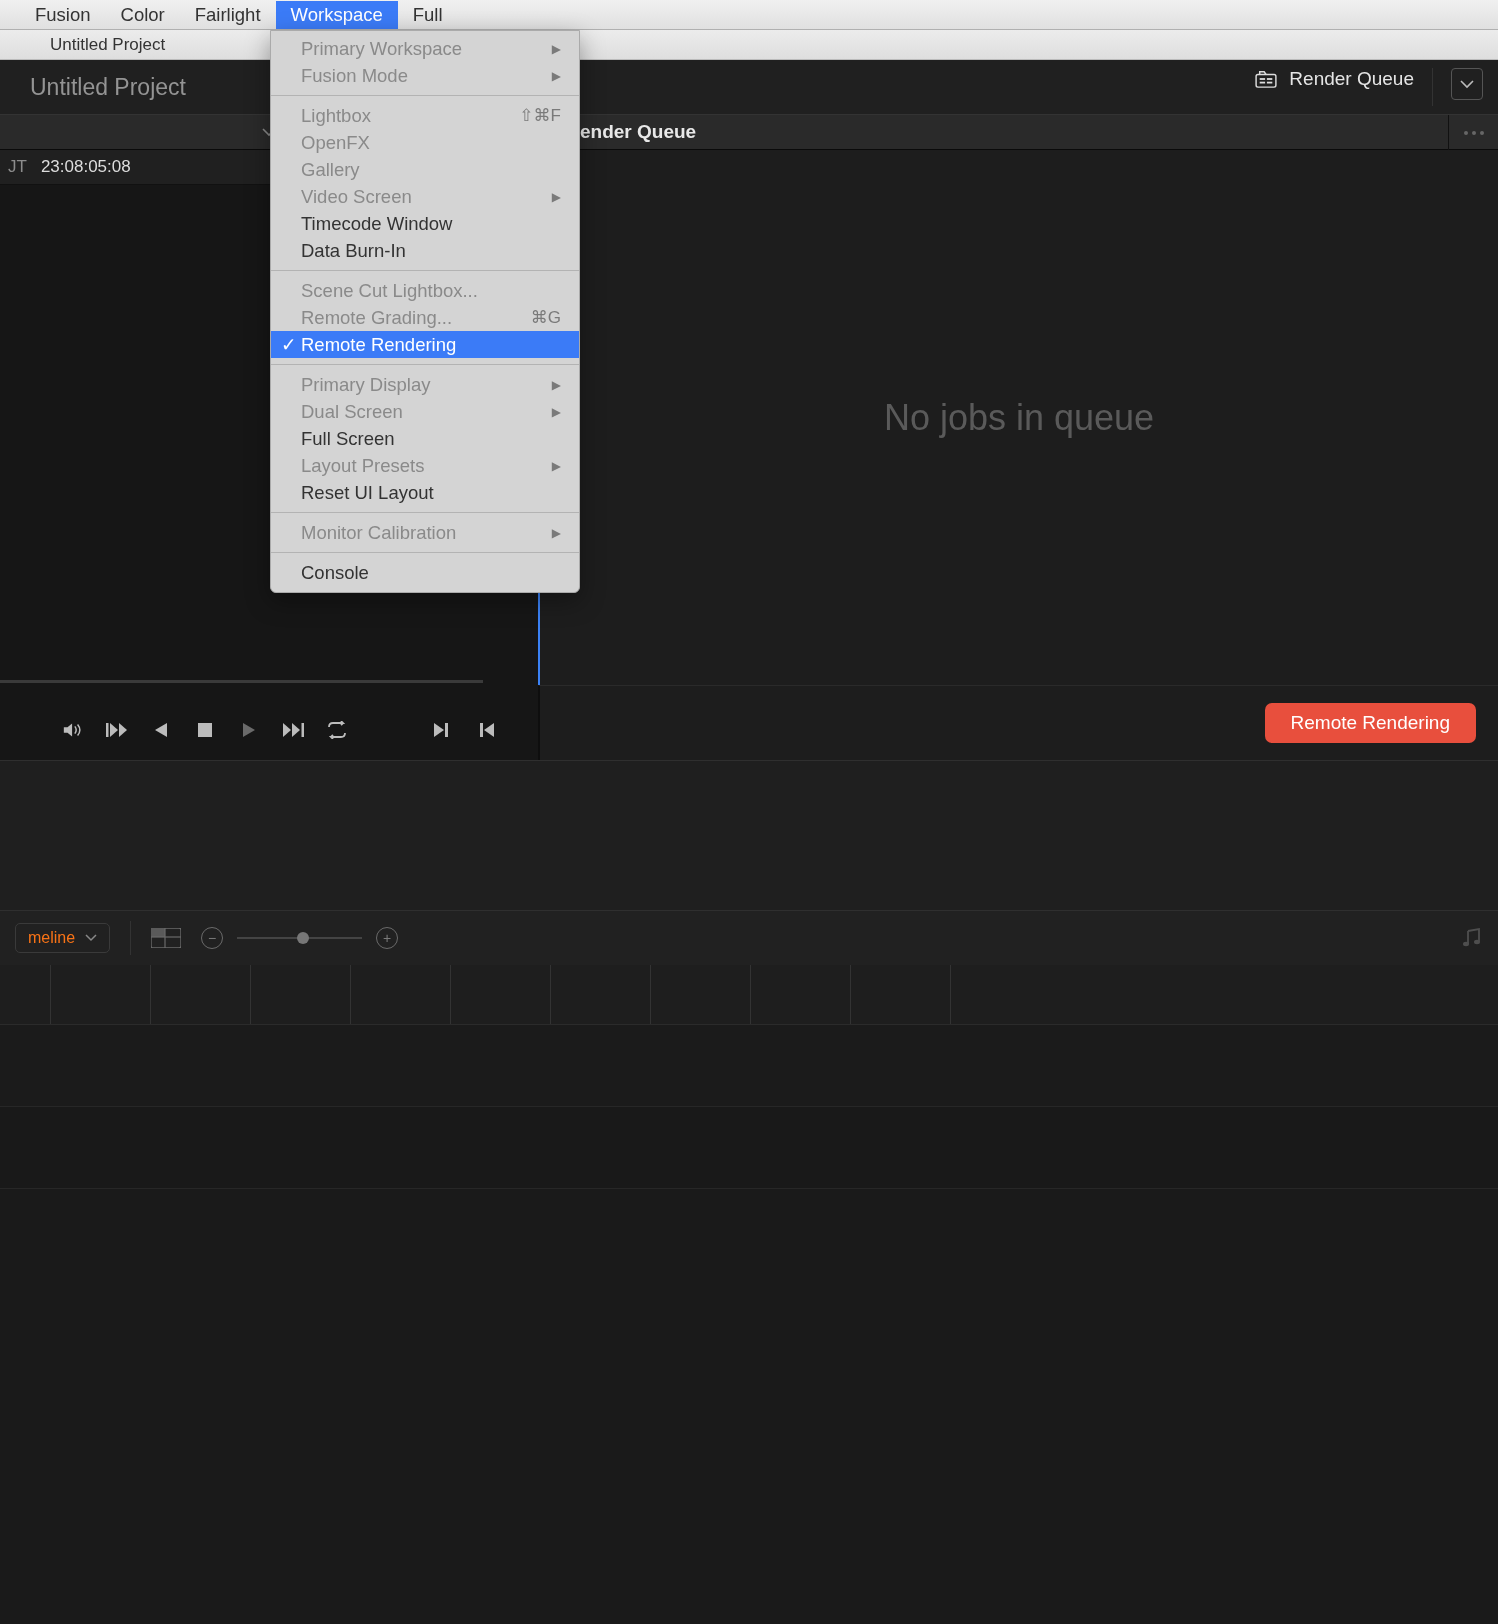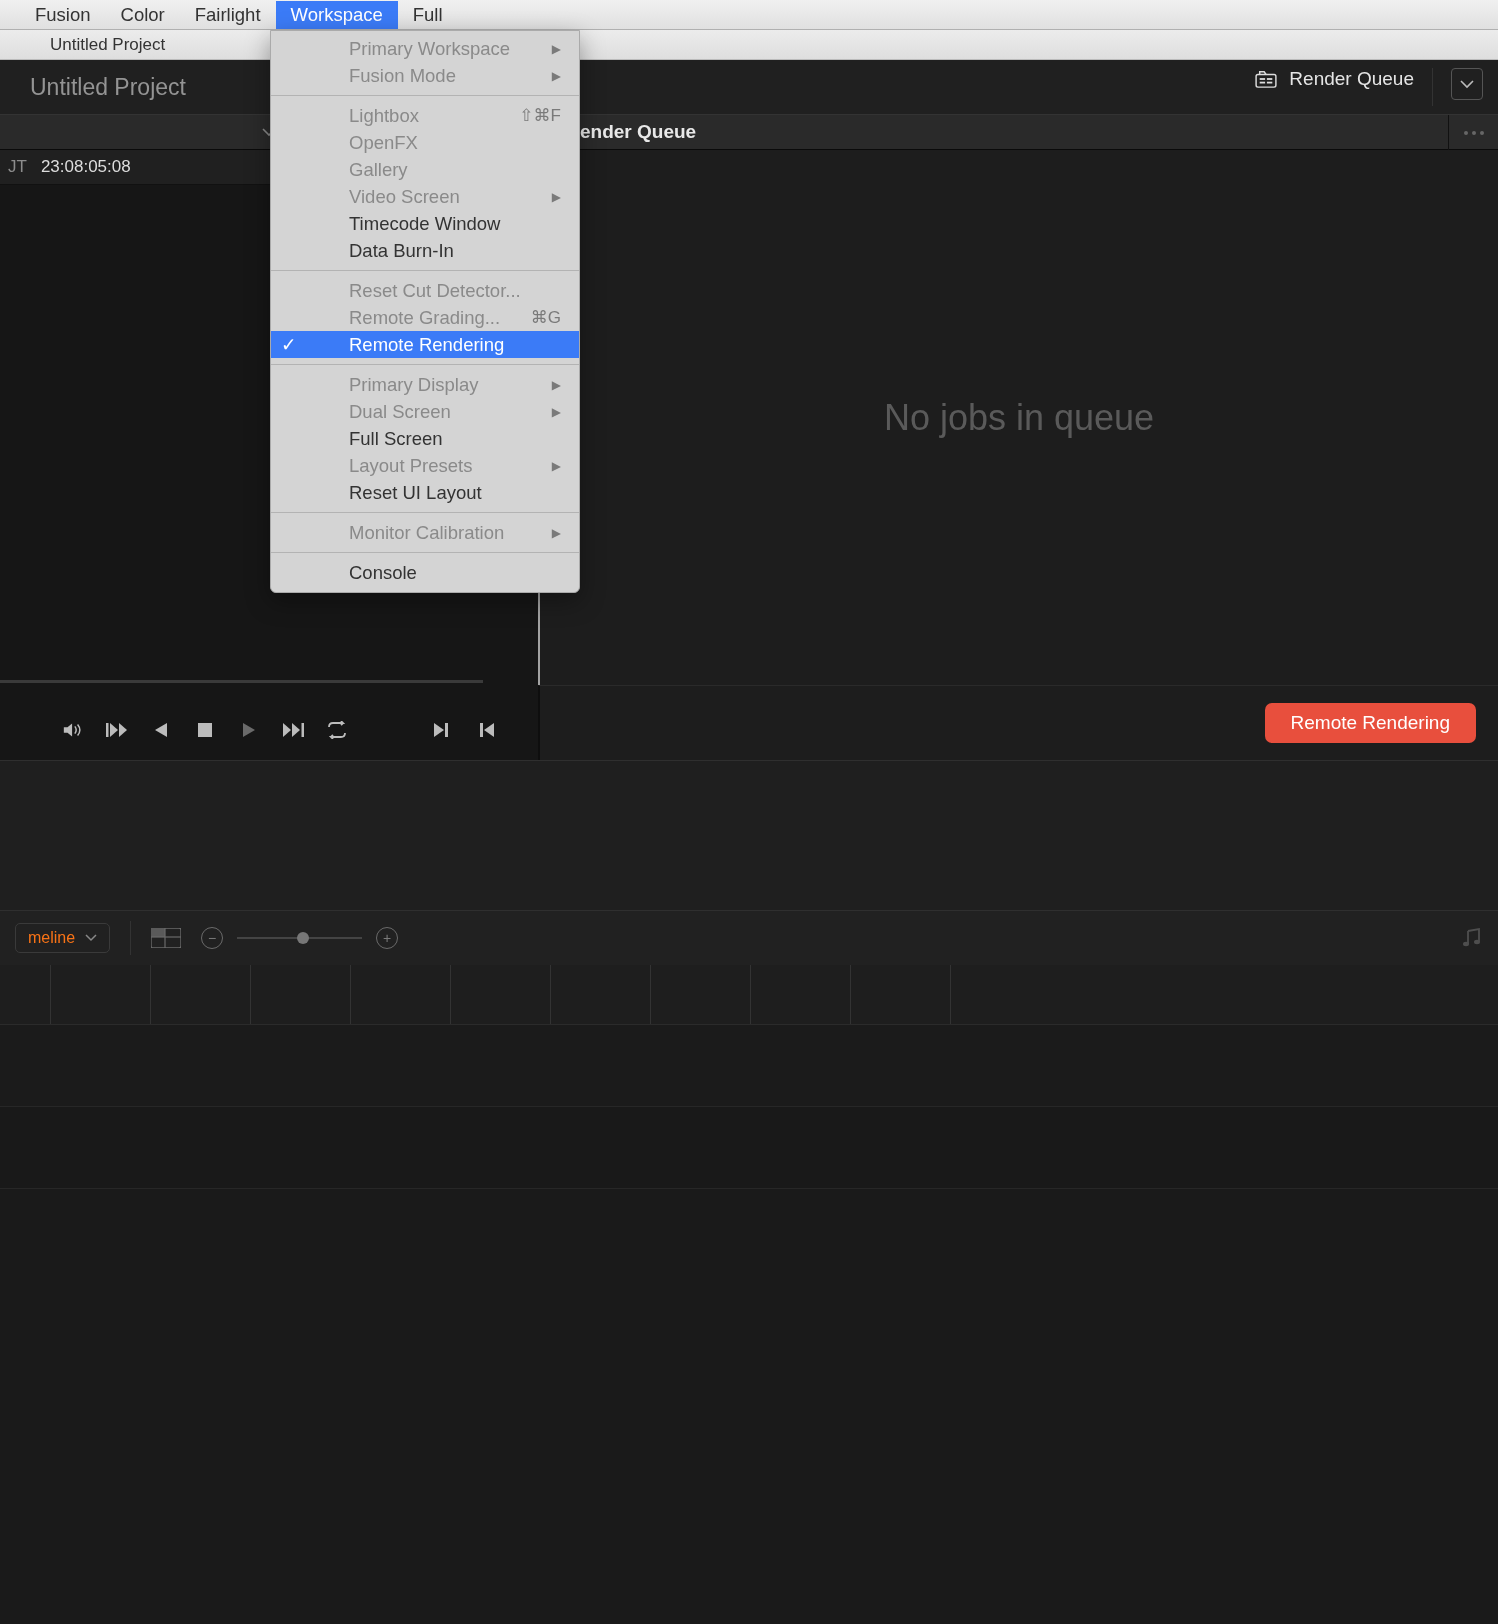--- a/index.html
+++ b/index.html
@@ -88,21 +88,21 @@
   }
   .queue-dots {
     position:absolute; top:115px; right:0; width:50px; height:35px;
     display:flex;align-items:center;justify-content:center; gap:4px;
     border-left:1px solid #111;
   }
   .queue-dots span{width:4px;height:4px;border-radius:50%;background:#666;}
   
   .queue-body {
     position:absolute; top:150px; left:538px; right:0; height:535px;
-    background:#1d1d1d; border-left:2px solid #a3a3a3;
+    background:#1d1d1d; border-left:2px solid #3b82f6;
     display:flex;align-items:center;justify-content:center;
     color:#5a5a5a; font-size:36px;
   }
   .queue-footer {
     position:absolute; top:685px; left:538px; right:0; height:75px;
     background:#1d1d1d; border-left:2px solid #0e0e0e; border-top:1px solid #2a2a2a;
     display:flex;align-items:center;justify-content:flex-end;padding-right:22px;
   }
   .remote-btn {
     background:#e84f3d; color:#fff; font-size:19px; padding:9px 26px;
@@ -142,21 +142,21 @@
   .trackrow.a{background:#191919;}
   
   
   .dropdown {
     position:absolute; top:30px; left:270px; width:310px;
     background:#d4d4d4; border:1px solid #aaa; border-radius:0 0 6px 6px;
     box-shadow:0 8px 24px rgba(0,0,0,.35);
     padding:4px 0 6px; font-size:18.5px; color:#333;
   }
   .menu-item{display:flex;align-items:center;padding:2.5px 18px 2.5px 30px;position:relative;}
-  .menu-item .label{flex:1;margin-left:48px;}
+  .menu-item .label{flex:1;}
   .menu-item .shortcut{color:#7a7a7a;font-size:17px;}
   .menu-item .arrow{color:#7a7a7a;font-size:12px;}
   .menu-item.disabled{color:#8a8a8a;}
   .menu-item.selected{background:#3b7bf7;color:#fff;}
   .menu-item.selected::before{content:"✓";position:absolute;left:10px;}
   .menu-sep{height:1px;background:#b3b3b3;margin:6px 0;}
   
   svg { display:block; }
 </style>
 </head>
@@ -369,21 +369,21 @@
       <span class="arrow">▶</span>
     </div>
     <div class="menu-item">
       <span class="label">Timecode Window</span>
     </div>
     <div class="menu-item">
       <span class="label">Data Burn-In</span>
     </div>
     <div class="menu-sep"></div>
     <div class="menu-item disabled">
-      <span class="label">Reset Cut Detector...</span>
+      <span class="label">Scene Cut Lightbox...</span>
     </div>
     <div class="menu-item disabled">
       <span class="label">Remote Grading...</span>
       <span class="shortcut">⌘G</span>
     </div>
     <div class="menu-item selected">
       <span class="label">Remote Rendering</span>
     </div>
     <div class="menu-sep"></div>
     <div class="menu-item disabled">

